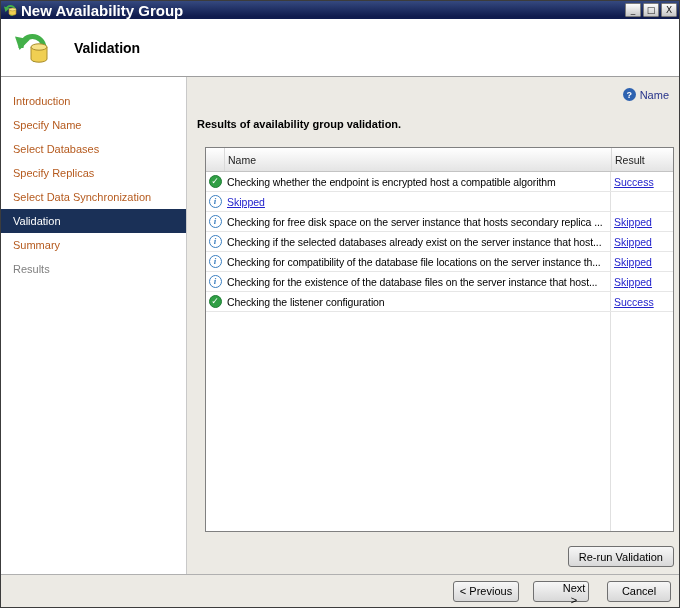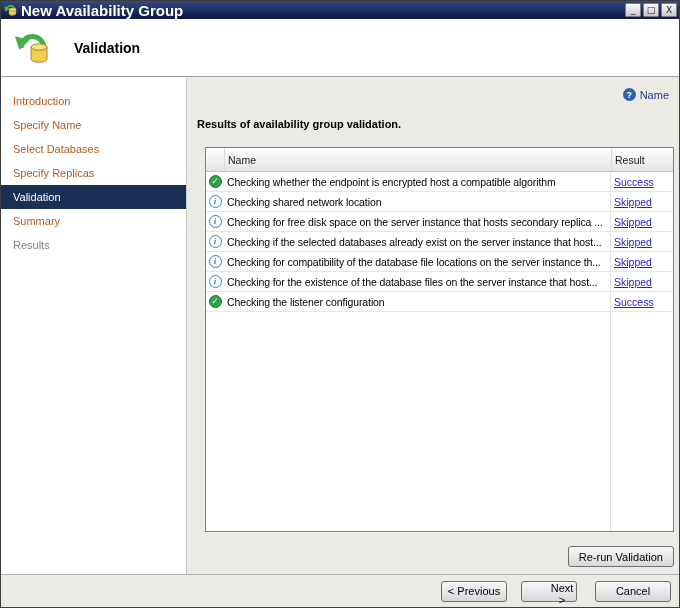--- a/index.html
+++ b/index.html
@@ -128,21 +128,21 @@
   .rerun { position:absolute; right:5px; bottom:7px; padding:0 10px; }
   
   .footer {
     height:33px; flex:0 0 auto;
     background:#eceae4; border-top:1px solid #b0b0b0;
     display:flex; align-items:center; justify-content:flex-end;
     padding-right:8px;
   }
   .btn-prev { width:66px; }
   .btn-next { width:56px; margin-left:14px;padding-left:26px; }
-  .btn-cancel { width:76px; margin-left:18px; }
+  .btn-cancel { width:64px; margin-left:18px; }
 </style>
 </head>
 <body>
 
 <div class="window">
 
   <div class="titlebar">
     <span class="app-icon">
       <svg width="13" height="13" viewBox="0 0 13 13">
         <path d="M2 6 A4.5 4.5 0 1 1 6.5 11" fill="none" stroke="#43b049" stroke-width="2"></path>
@@ -176,20 +176,23 @@
   </div>
         <div class="sb-item normal">
     <span class="sb-label">Specify Name</span>
   </div>
         <div class="sb-item normal">
     <span class="sb-label">Select Databases</span>
   </div>
         <div class="sb-item normal">
     <span class="sb-label">Specify Replicas</span>
   </div>
+        <div class="sb-item normal">
+    <span class="sb-label">Select Data Synchronization</span>
+  </div>
         <div class="sb-item selected">
     <span class="sb-label">Validation</span>
   </div>
         <div class="sb-item normal">
     <span class="sb-label">Summary</span>
   </div>
         <div class="sb-item disabled">
     <span class="sb-label">Results</span>
   </div>
       </div>
@@ -216,21 +219,20 @@
     </div>
     <div class="cell-name">Checking whether the endpoint is encrypted host a compatible algorithm</div>
     <div class="cell-result">
       <span class="result-link">Success</span>
     </div>
   </div>
             <div class="trow">
     <div class="cell-icon">
       <span class="row-icon info">i</span>
     </div>
-    <div class="cell-name">Checking shared network location</div>
     <div class="cell-result">
       <span class="result-link">Skipped</span>
     </div>
   </div>
             <div class="trow">
     <div class="cell-icon">
       <span class="row-icon info">i</span>
     </div>
     <div class="cell-name">Checking for free disk space on the server instance that hosts secondary replica ...</div>
     <div class="cell-result">

